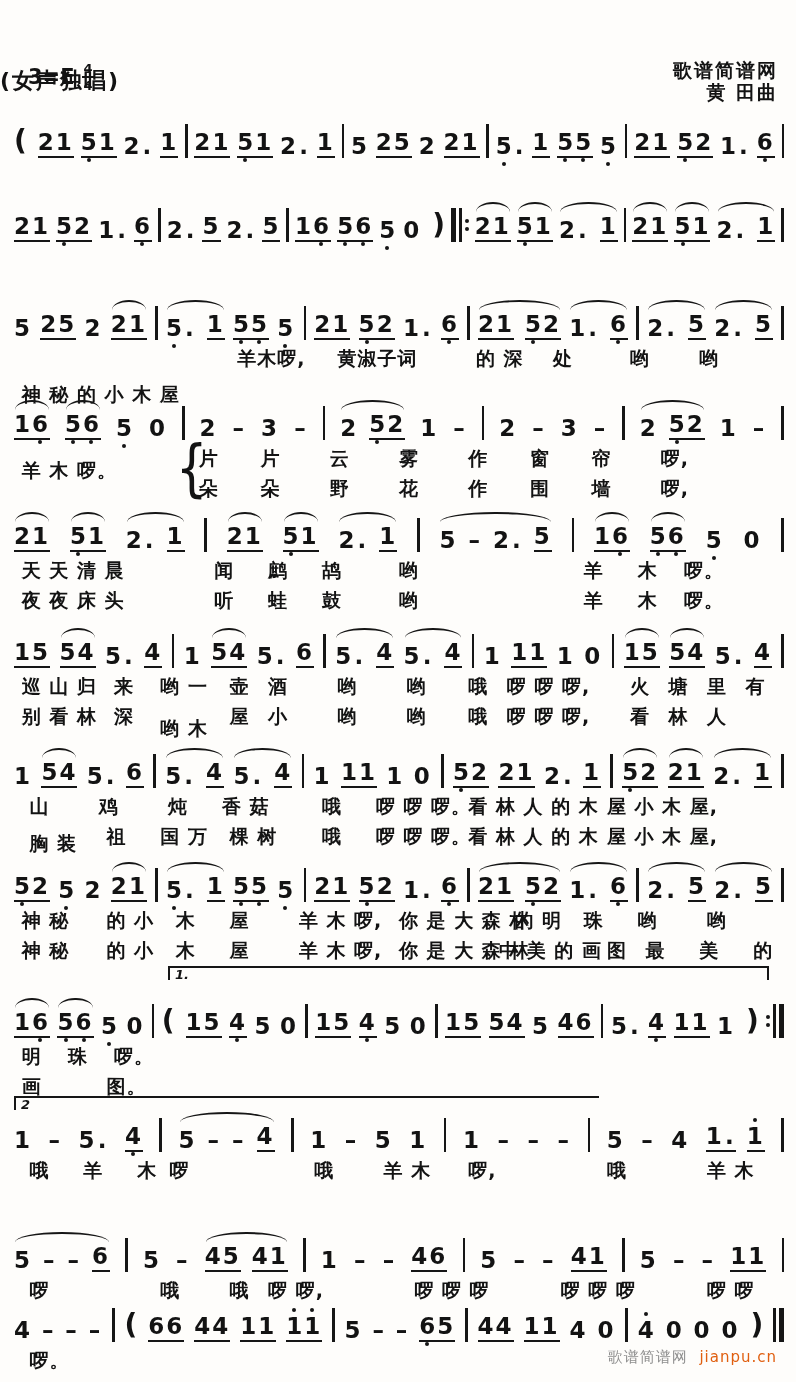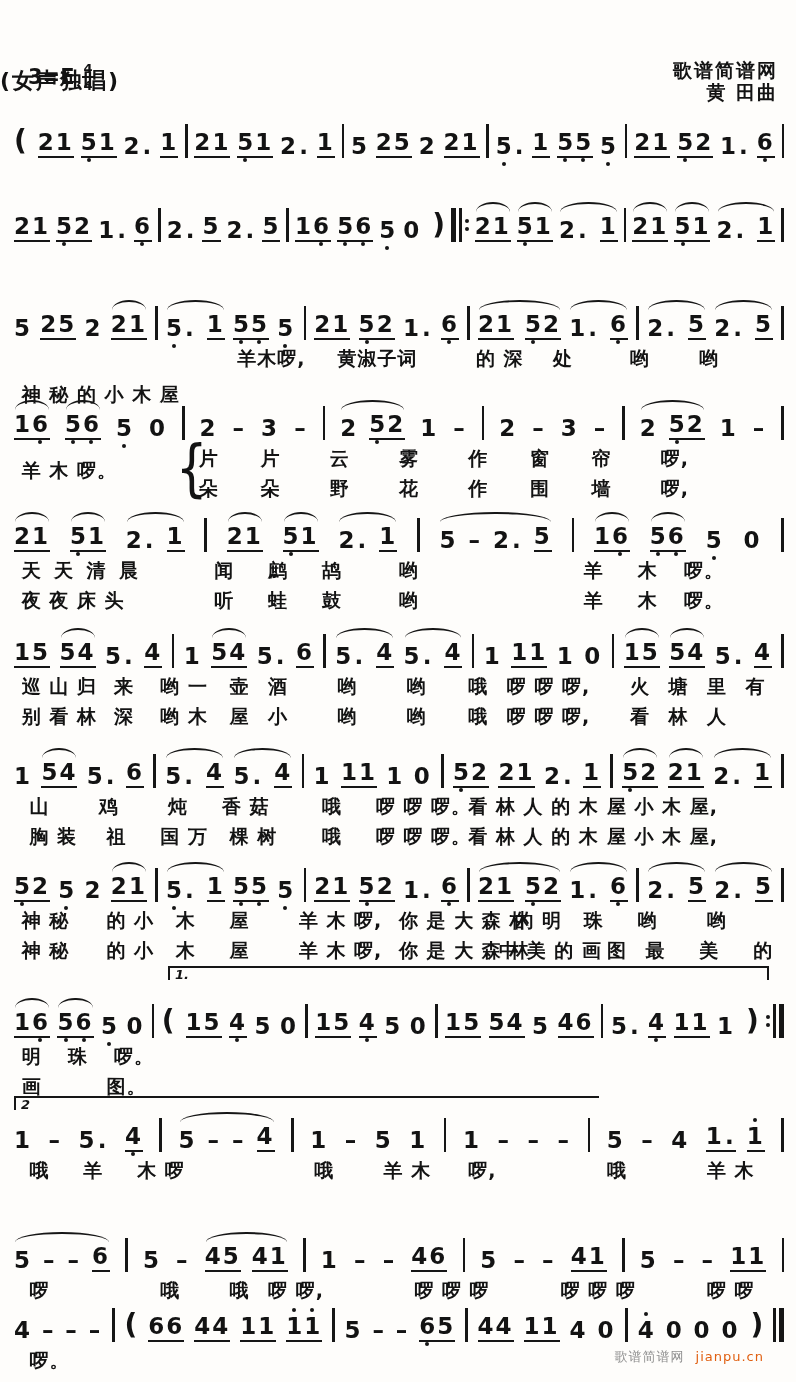--- a/index.html
+++ b/index.html
@@ -29,21 +29,21 @@
   .bl{width:2.5px;height:34px;background:#161616;display:block}
   .bl.thick{width:5px}
   .repdots i{display:block;width:4px;height:4px;background:#161616;border-radius:50%;margin:4px 0}
   .paren{font-size:28px;font-weight:600;line-height:30px;letter-spacing:0}
   .volta{position:absolute;height:14px;border-top:2.5px solid #161616;border-left:2.5px solid #161616;border-right:2.5px solid #161616}
   .volta.nr{border-right:none}
   .volta span{position:absolute;left:5px;top:-1px;font-size:13px;font-style:italic;font-weight:700}
   .lyr-row{position:relative;height:30px}
   .lyr{position:absolute;top:0;font-size:19px;font-weight:700;white-space:nowrap;letter-spacing:1px}
   .brace{position:absolute;font-size:50px;font-weight:400;line-height:60px;transform:scaleY(1.25)}
-  .footer{position:absolute;top:1348px;right:32px;font-size:13px;letter-spacing:1px}
+  .footer{position:absolute;top:1348px;right:19px;font-size:15px;letter-spacing:1px}
   .footer .site{color:#8f8f8f}
   .footer .url{color:#e05f10;margin-left:6px}
 </style>
 </head>
 <body>
 
 <div class="sheet">
   <div class="keysig">
     <span>3=E</span>
     <span class="frac">
@@ -465,21 +465,21 @@
             <span class="tok"><span class="ch">5<i class="ld"></i></span></span>
           </span>
           <span class="unit">
             <span class="tok"><span class="ch">0</span></span>
           </span>
           <span class="sym">
             <i class="bl"></i>
           </span>
         </div>
         <div class="lyr-row">
-          <span class="lyr" style="left: 1%; font-family: Liberation Mono, monospace;">天 天 清 晨</span>
+          <span class="lyr" style="left: 1%;">天 天 清 晨</span>
           <span class="lyr" style="left: 26%;">闻</span>
           <span class="lyr" style="left: 33%;">鹧</span>
           <span class="lyr" style="left: 40%;">鸪</span>
           <span class="lyr" style="left: 50%;">哟</span>
           <span class="lyr" style="left: 74%;">羊</span>
           <span class="lyr" style="left: 81%;">木</span>
           <span class="lyr" style="left: 87%;">啰。</span>
         </div>
         <div class="lyr-row">
           <span class="lyr" style="left: 1%;">夜 夜 床 头</span>
@@ -583,21 +583,21 @@
           <span class="lyr" style="left: 59%;">哦</span>
           <span class="lyr" style="left: 64%;">啰 啰 啰,</span>
           <span class="lyr" style="left: 80%;">火</span>
           <span class="lyr" style="left: 85%;">塘</span>
           <span class="lyr" style="left: 90%;">里</span>
           <span class="lyr" style="left: 95%;">有</span>
         </div>
         <div class="lyr-row">
           <span class="lyr" style="left: 1%;">别 看 林</span>
           <span class="lyr" style="left: 13%;">深</span>
-          <span class="lyr" style="left: 19%;">哟 木</span>
+          <span class="lyr" style="left: 19%; margin-top: 12px;">哟 木</span>
           <span class="lyr" style="left: 28%;">屋</span>
           <span class="lyr" style="left: 33%;">小</span>
           <span class="lyr" style="left: 42%;">哟</span>
           <span class="lyr" style="left: 51%;">哟</span>
           <span class="lyr" style="left: 59%;">哦</span>
           <span class="lyr" style="left: 64%;">啰 啰 啰,</span>
           <span class="lyr" style="left: 80%;">看</span>
           <span class="lyr" style="left: 85%;">林</span>
           <span class="lyr" style="left: 90%;">人</span>
         </div>
@@ -684,21 +684,21 @@
           <span class="lyr" style="left: 2%;">山</span>
           <span class="lyr" style="left: 11%;">鸡</span>
           <span class="lyr" style="left: 20%;">炖</span>
           <span class="lyr" style="left: 27%;">香 菇</span>
           <span class="lyr" style="left: 40%;">哦</span>
           <span class="lyr" style="left: 47%;">啰 啰 啰。</span>
           <span class="lyr" style="left: 59%;">看 林 人 的 木</span>
           <span class="lyr" style="left: 77%;">屋 小 木 屋,</span>
         </div>
         <div class="lyr-row">
-          <span class="lyr" style="left: 2%;">胸 装</span>
+          <span class="lyr" style="left: 2%; margin-top: 7px;">胸 装</span>
           <span class="lyr" style="left: 12%;">祖</span>
           <span class="lyr" style="left: 19%;">国 万</span>
           <span class="lyr" style="left: 28%;">棵 树</span>
           <span class="lyr" style="left: 40%;">哦</span>
           <span class="lyr" style="left: 47%;">啰 啰 啰。</span>
           <span class="lyr" style="left: 59%;">看 林 人 的 木</span>
           <span class="lyr" style="left: 77%;">屋 小 木 屋,</span>
         </div>
       </div>
       <div class="system" style="top: 856px;">
@@ -974,21 +974,21 @@
             <span class="tok u"><span class="ch">1</span><span class="adot">.</span></span>
             <span class="tok u"><span class="ch">1<i class="hd"></i></span></span>
           </span>
           <span class="sym">
             <i class="bl"></i>
           </span>
         </div>
         <div class="lyr-row">
           <span class="lyr" style="left: 2%;">哦</span>
           <span class="lyr" style="left: 9%;">羊</span>
-          <span class="lyr" style="left: 16%;">木 啰</span>
+          <span class="lyr" style="left: 16%; font-family: Liberation Mono, monospace;">木 啰</span>
           <span class="lyr" style="left: 39%;">哦</span>
           <span class="lyr" style="left: 48%;">羊 木</span>
           <span class="lyr" style="left: 59%;">啰,</span>
           <span class="lyr" style="left: 77%;">哦</span>
           <span class="lyr" style="left: 90%;">羊 木</span>
         </div>
       </div>
       <div class="system" style="top: 1226px;">
         <div class="notes-row">
           <span class="unit">

